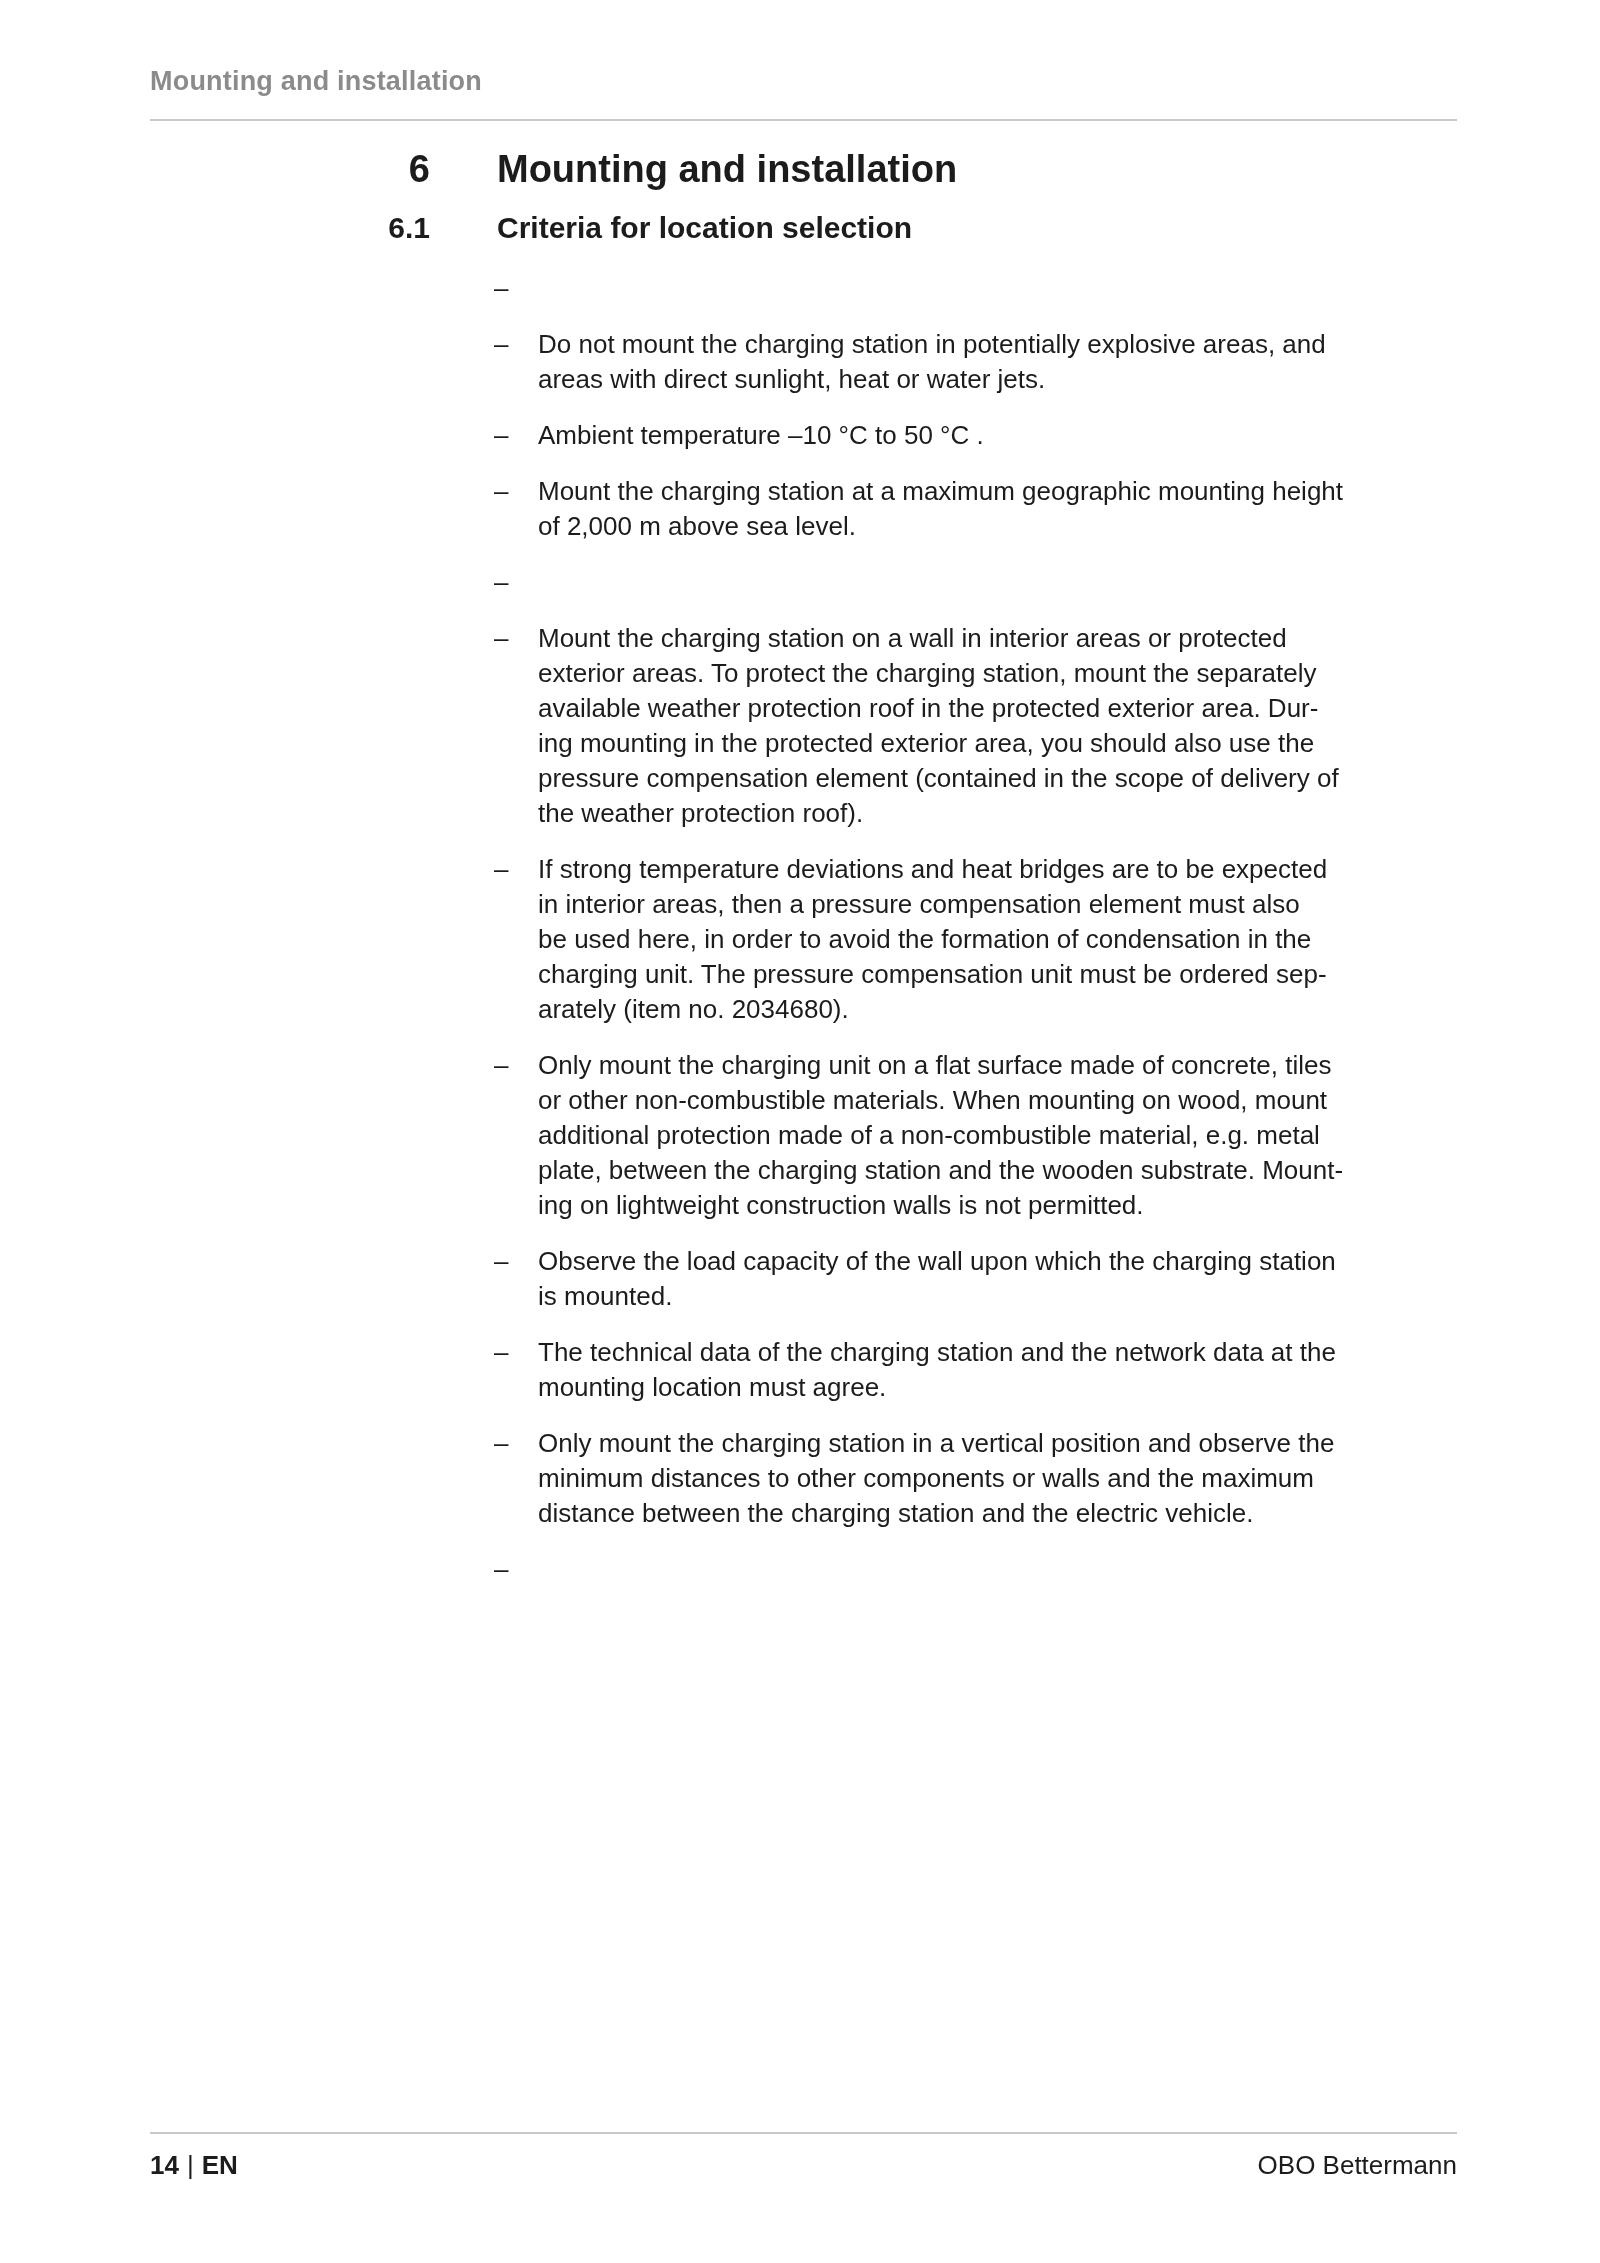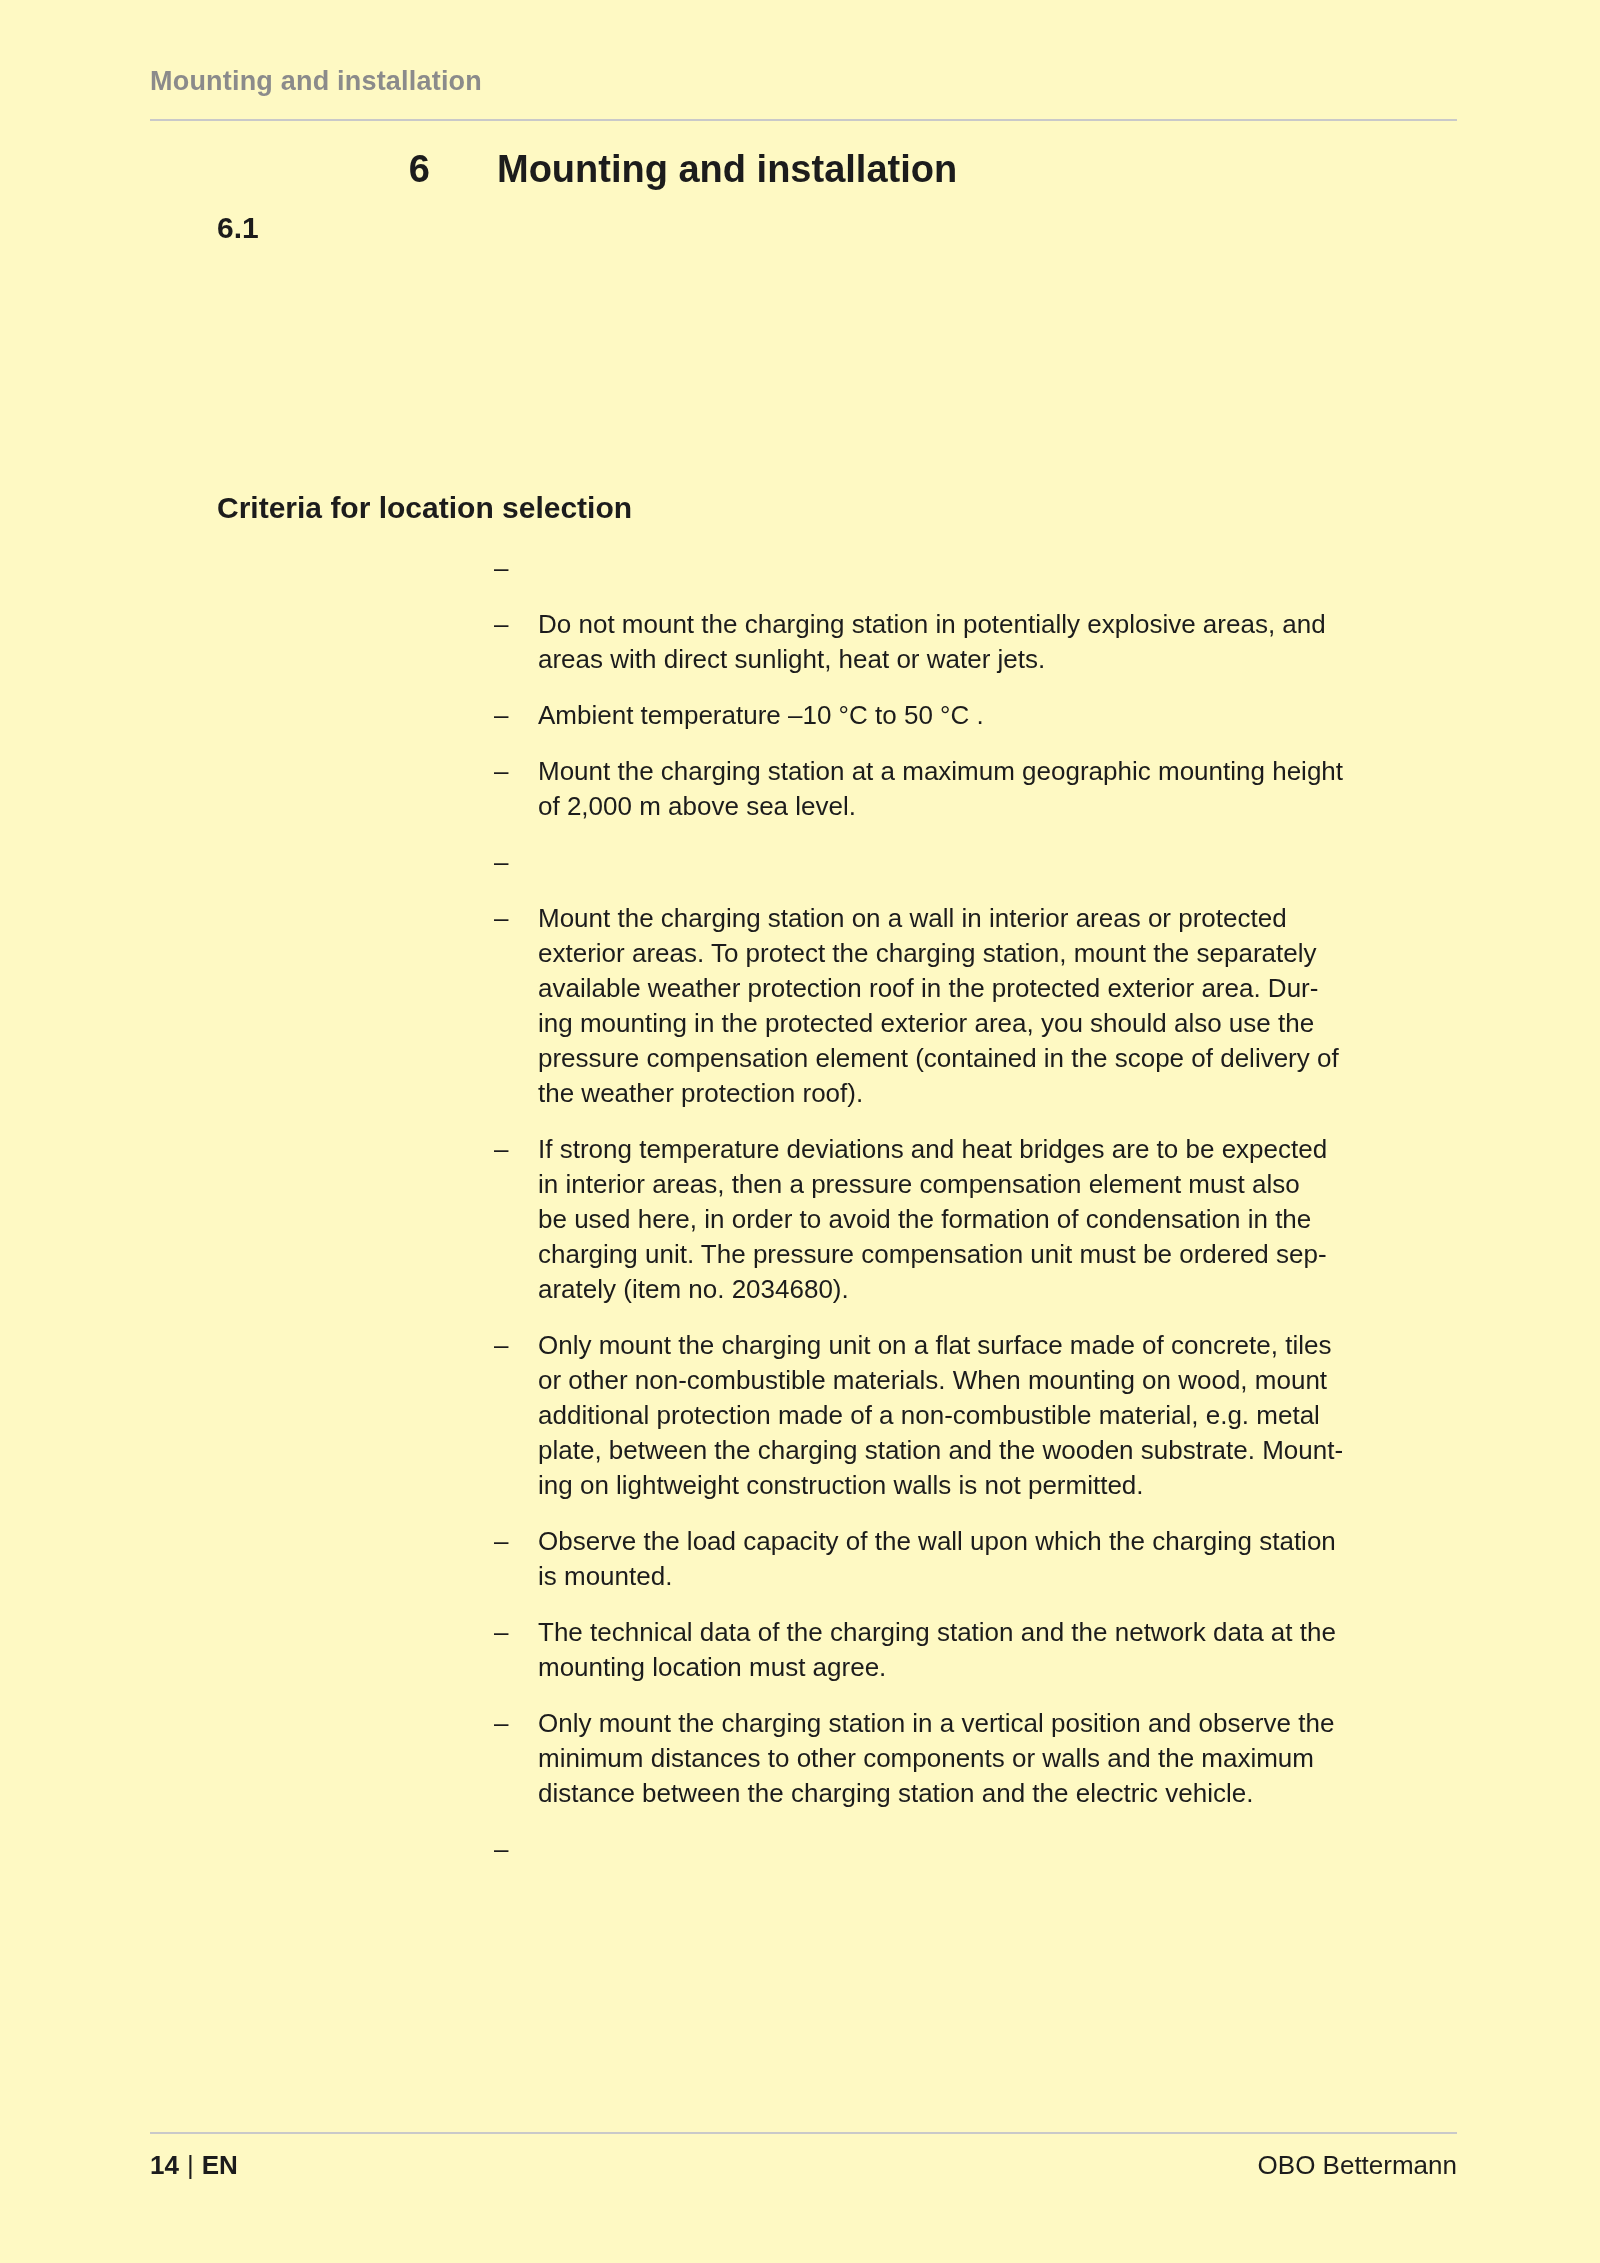--- a/index.html
+++ b/index.html
@@ -1,20 +1,20 @@
 <!DOCTYPE html>
 <html><head>
 <meta charset="utf-8">
 <style>
   html, body { margin: 0; padding: 0; background: #e8e8e8; }
   .page {
     position: relative;
     width: 1600px;
     height: 2263px;
-    background: #fef9c3;
+    background: #ffffff;
     font-family: "Liberation Sans", "DejaVu Sans", sans-serif;
     color: #1c1c1c;
     overflow: hidden;
   }
   
   .running-header { padding: 65px 143px 0 150px; }
   .rh-title {
     font-size: 27px;
     line-height: 32px;
     font-weight: bold;
@@ -30,21 +30,21 @@
   
   .content { padding: 0 143px 0 150px; }
   .heading-row { display: flex; align-items: baseline; }
   .h-num {
     flex: 0 0 280px;
     text-align: right;
     font-weight: bold;
   }
   .h1-row { margin-top: 26px; font-size: 38px; line-height: 44px; font-weight: bold; }
   .h1-row .h-title { margin-left: 67px; }
-  .h2-row { margin-top: 18px; font-size: 30px; line-height: 38px; font-weight: bold; flex-direction: column; }
+  .h2-row { margin-top: 18px; font-size: 30px; line-height: 38px; font-weight: bold; }
   .h2-row .h-title { margin-left: 67px; }
   .body-col {
     margin-top: 24px;
     margin-left: 344px;
     width: 950px;
     font-size: 26px;
     line-height: 35px;
   }
   .intro {
     margin: 0 0 21px 0;

